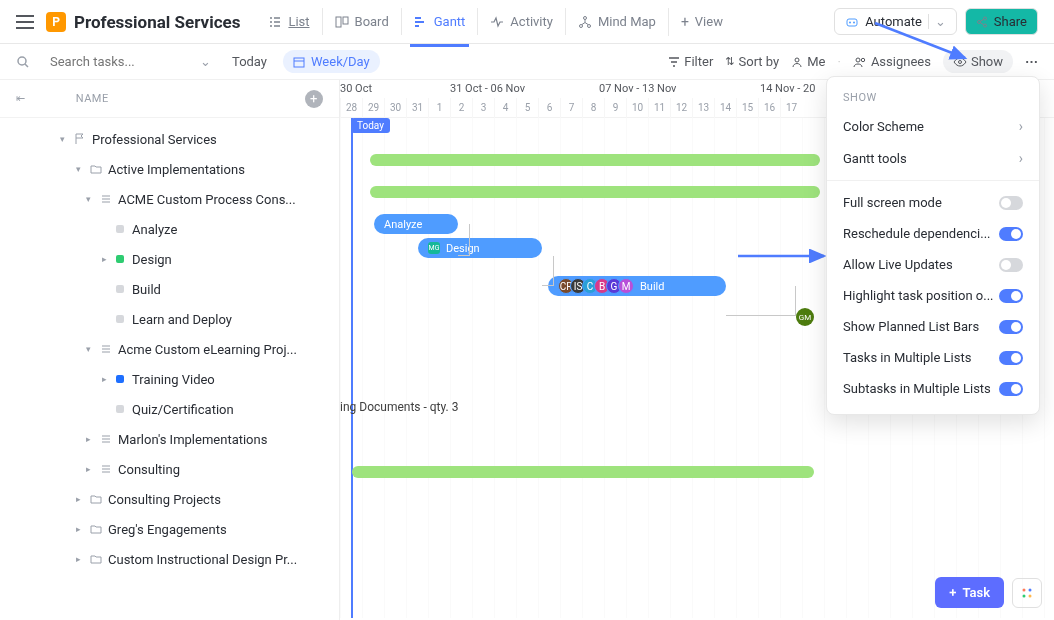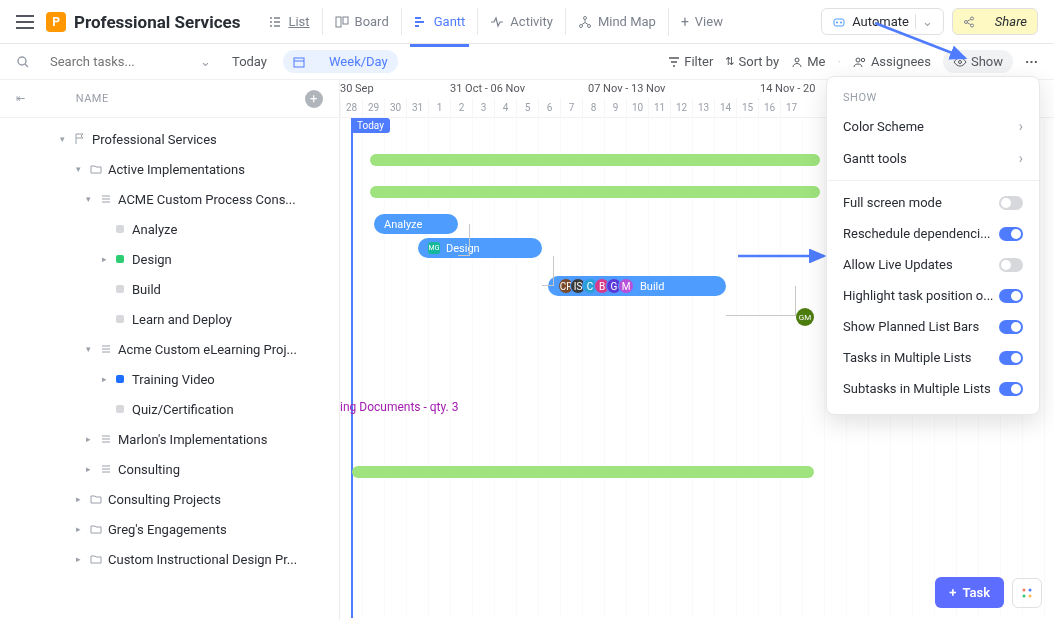--- a/index.html
+++ b/index.html
@@ -10,28 +10,28 @@
 .hamburger { margin-right: 12px; cursor: pointer; }
 .workspace-icon { width: 20px; height: 20px; background: #ff9800; border-radius: 4px; color: #fff; display: flex; align-items: center; justify-content: center; font-weight: 700; font-size: 12px; margin-right: 8px; }
 .workspace-title { font-size: 17px; font-weight: 700; margin-right: 16px; }
 .view-tabs { display: flex; align-items: center; }
 .view-tab { display: flex; align-items: center; padding: 6px 12px; color: #7c828d; cursor: pointer; border-left: 1px solid #e8e8e8; gap: 6px; }
 .view-tab:first-child { border-left: none; text-decoration: underline; }
 .view-tab.active { color: #4f7cff; position: relative; }
 .view-tab.active::after { content: ""; position: absolute; left: 8px; right: 8px; bottom: -12px; height: 3px; background: #4f7cff; }
 .header-right { margin-left: auto; display: flex; gap: 8px; align-items: center; }
 .btn-automate { display: flex; align-items: center; gap: 6px; padding: 5px 10px; border: 1px solid #e0e0e0; border-radius: 6px; background: #fff; cursor: pointer; }
-.btn-share { display: flex; align-items: center; gap: 20px; padding: 5px 10px; border: 1px solid #e0e0e0; border-radius: 6px; background: #fef9c3; cursor: pointer; font-style: italic; }
+.btn-share { display: flex; align-items: center; gap: 6px; padding: 5px 10px; border: 1px solid #e0e0e0; border-radius: 6px; background: #14b8a6; cursor: pointer; }
 
 
 .toolbar { display: flex; align-items: center; padding: 6px 16px; height: 36px; border-bottom: 1px solid #f0f0f0; }
 .search-wrap { display: flex; align-items: center; gap: 20px; color: #9aa0aa; flex: 0 0 200px; }
 .search-input { border: none; outline: none; font-size: 13px; width: 130px; }
 .today-btn { margin-left: 8px; padding: 4px 8px; cursor: pointer; color: #54575d; }
-.weekday-pill { display: flex; align-items: center; gap: 24px; background: #eaf1ff; color: #4f7cff; padding: 4px 10px; border-radius: 14px; margin-left: 8px; cursor: pointer; }
+.weekday-pill { display: flex; align-items: center; gap: 6px; background: #eaf1ff; color: #4f7cff; padding: 4px 10px; border-radius: 14px; margin-left: 8px; cursor: pointer; }
 .toolbar-right { margin-left: auto; display: flex; align-items: center; gap: 12px; color: #54575d; }
 .toolbar-item { display: flex; align-items: center; gap: 4px; cursor: pointer; }
 .show-pill { display: flex; align-items: center; gap: 4px; background: #f1f2f4; padding: 4px 10px; border-radius: 14px; cursor: pointer; }
 
 
 .body { display: flex; height: calc(620px - 44px - 36px); position: relative; }
 
 
 .tree-col { width: 340px; border-right: 1px solid #eee; overflow: hidden; }
 .tree-header { display: flex; align-items: center; padding: 8px 16px; color: #9aa0aa; font-size: 11px; letter-spacing: .5px; border-bottom: 1px solid #f2f2f2; height: 38px; justify-content: space-between; }
@@ -60,21 +60,21 @@
 .today-line { position: absolute; top: 0; bottom: 0; width: 2px; background: #4f7cff; left: 11px; }
 .today-flag { position: absolute; top: 0; left: 11px; background: #4f7cff; color: #fff; font-size: 10px; padding: 2px 6px; border-radius: 3px; }
 .bar { position: absolute; height: 20px; border-radius: 10px; display: flex; align-items: center; padding: 0 10px; color: #fff; font-size: 11px; }
 .bar-blue { background: #4f9cff; }
 .bar-label { white-space: nowrap; }
 .thin-bar { position: absolute; height: 12px; border-radius: 6px; background: #9ee37d; }
 .avatar-stack { display: flex; margin-right: 6px; }
 .avatar { width: 16px; height: 16px; border-radius: 50%; font-size: 10px; display: flex; align-items: center; justify-content: center; color: #fff; margin-left: -4px; border: 1px solid #4f9cff; }
 .solo-avatar { position: absolute; width: 18px; height: 18px; border-radius: 50%; background: #4d7c0f; color: #fff; font-size: 8px; display: flex; align-items: center; justify-content: center; }
 .depend-line { position: absolute; border: 1px solid #c8c8c8; border-left: none; border-top: none; }
-.text-bar { position: absolute; font-size: 12px; color: #a21caf; }
+.text-bar { position: absolute; font-size: 12px; color: #404040; }
 .small-sq { width: 12px; height: 12px; border-radius: 3px; margin-right: 6px; flex-shrink: 0; }
 
 
 .dropdown { position: absolute; top: 76px; right: 14px; width: 214px; background: #fff; border: 1px solid #e8e8e8; border-radius: 8px; box-shadow: 0 8px 24px rgba(0,0,0,.12); padding: 10px 0; z-index: 50; }
 .dd-section { padding: 4px 16px 6px; font-size: 11px; color: #9aa0aa; letter-spacing: .5px; }
 .dd-row { display: flex; align-items: center; justify-content: space-between; padding: 8px 16px; cursor: pointer; }
 .dd-row span.lbl { flex: 1; overflow: hidden; text-overflow: ellipsis; white-space: nowrap; font-size: 13px; }
 .dd-divider { height: 1px; background: #f0f0f0; margin: 6px 0; }
 .chevron { color: #9aa0aa; font-size: 14px; }
 .toggle { width: 24px; height: 14px; border-radius: 7px; background: #d6d8dc; position: relative; flex-shrink: 0; }
@@ -320,23 +320,23 @@
             <path d="M1 3h4l1 1h5v6H1z" stroke="#9aa0aa" fill="none"></path>
           </svg>
           <span class="label">Custom Instructional Design Pr...</span>
         </div>
       </div>
   </div>
 
   <div class="gantt">
     <div class="gantt-header">
       <div class="week-labels" id="week-labels">
-          <span style="left: 0px;">30 Sep</span>
+          <span style="left: 0px;">30 Oct</span>
           <span style="left: 110px;">31 Oct - 06 Nov</span>
-          <span style="left: 248px;">07 Nov - 13 Nov</span>
+          <span style="left: 259px;">07 Nov - 13 Nov</span>
           <span style="left: 420px;">14 Nov - 20</span>
         </div>
       <div class="day-row" id="day-row">
           <div class="day-cell">28</div>
           <div class="day-cell">29</div>
           <div class="day-cell">30</div>
           <div class="day-cell">31</div>
           <div class="day-cell">1</div>
           <div class="day-cell">2</div>
           <div class="day-cell">3</div>

